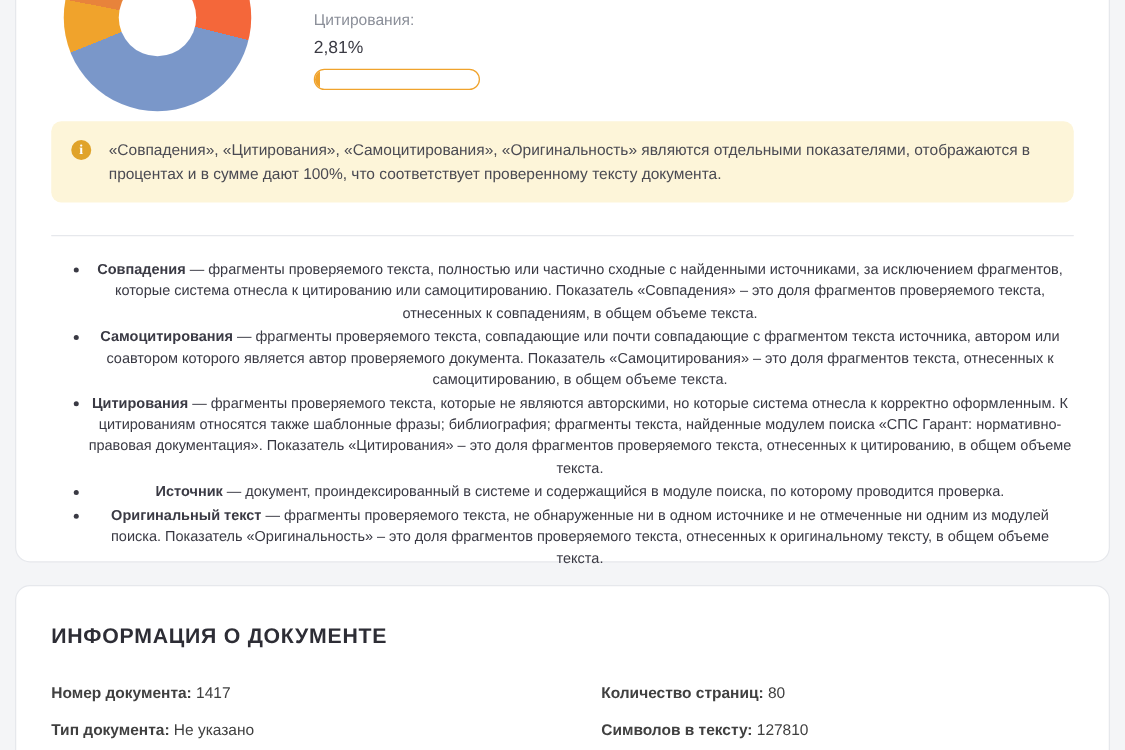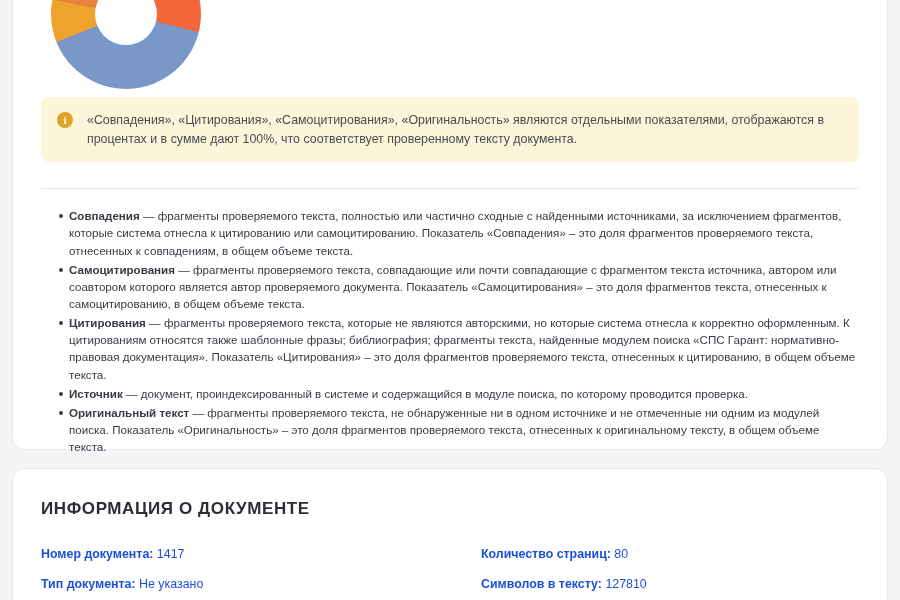--- a/index.html
+++ b/index.html
@@ -126,20 +126,21 @@
     height: 1px;
     background: #e6e8ec;
     margin: 26px 0 18px 0;
   }
 
   
   ul.defs {
     margin: 0 0 0 0;
     padding-left: 18px;
     list-style: none;
+    text-align: center;
   }
   ul.defs li {
     position: relative;
     font-size: 11.6px;
     line-height: 1.48;
     color: #3a3a44;
     margin-bottom: 2px;
     padding-left: 10px;
   }
   ul.defs li::before {
@@ -176,21 +177,21 @@
     letter-spacing: 0.6px;
     font-weight: bold;
     color: #2d2d35;
   }
   .doc-grid {
     position: relative;
   }
   .doc-item {
     position: absolute;
     font-size: 12.4px;
-    color: #1d4ed8;
+    color: #404040;
     white-space: nowrap;
   }
   .doc-item b { font-weight: bold; }
   .c1 { left: 0; }
   .c2 { left: 440px; }
   .r1 { top: 0; }
   .r2 { top: 30px; }
 </style>
 </head>
 <body>
@@ -198,20 +199,27 @@
 <div class="page">
 
   <div class="card-top">
 
     <div class="stats-row">
 
       <div class="donut-wrap">
         <div class="donut"></div>
       </div>
 
+      <div class="metric m1">
+        <div class="metric-label">Цитирования:</div>
+        <div class="metric-value">2,81%</div>
+        <div class="bar">
+          <div class="fill" id="fill0" style="width: 2.81%;"></div>
+        </div>
+      </div>
 
 
     </div>
 
     <div class="notice">
       <span class="info-icon">i</span>
       <span>«Совпадения», «Цитирования», «Самоцитирования», «Оригинальность» являются отдельными показателями, отображаются в процентах и в сумме дают 100%, что соответствует проверенному тексту документа.</span>
     </div>
 
     <div class="divider"></div>

